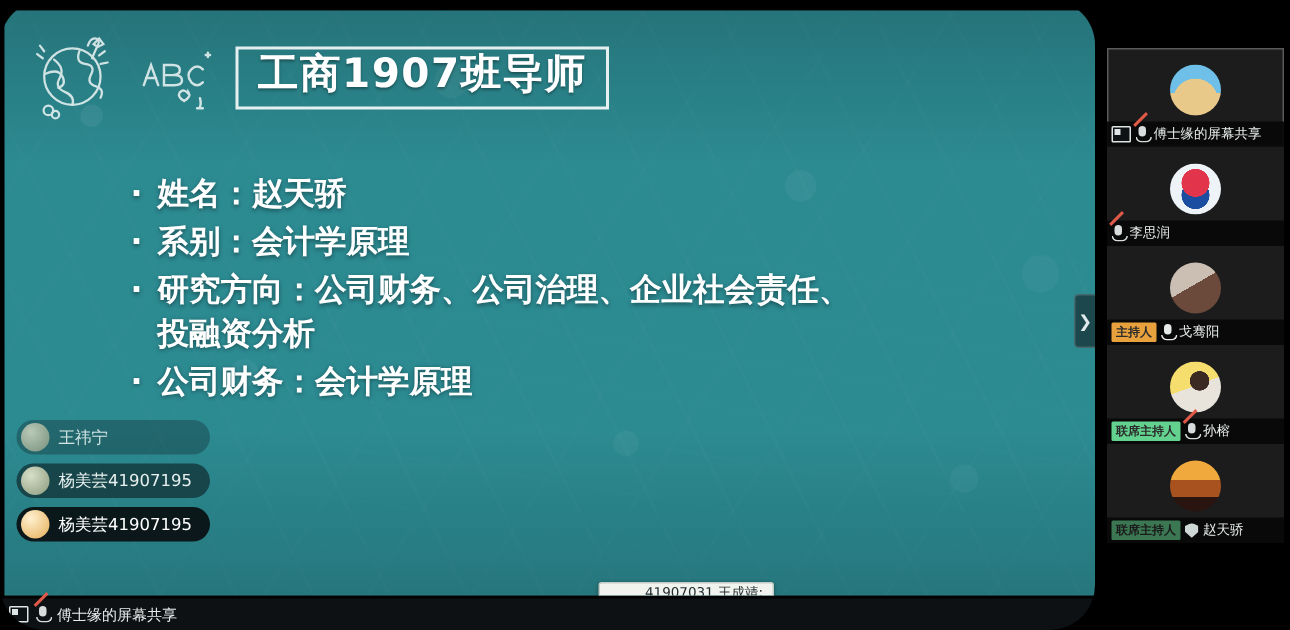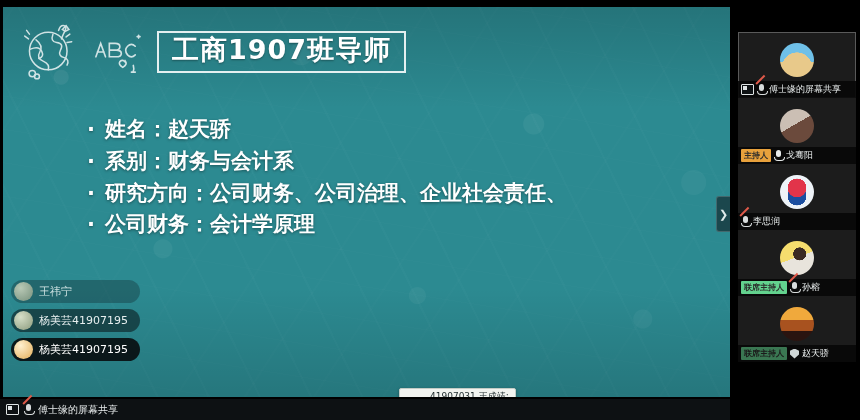--- a/index.html
+++ b/index.html
@@ -2,21 +2,21 @@
 <html><head>
 <meta charset="utf-8">
 <style>
   html,body{margin:0;padding:0;background:#000;}
   body{width:860px;height:420px;overflow:hidden;
        font-family:"DejaVu Sans","Liberation Sans",sans-serif;}
   #app{position:relative;width:860px;height:420px;background:#000;overflow:hidden;}
 
   
   #share-area{position:absolute;left:0;top:0;width:730px;height:420px;
-              background:#000;overflow:hidden;}
+              background:#000;overflow:hidden;border-radius:30px;}
   #slide{position:absolute;left:3px;top:7px;width:727px;height:390px;
          background:#2c8a91;overflow:hidden;}
   
   #doodles{position:absolute;inset:0;opacity:.30;
      background-image:
        radial-gradient(circle at 8% 18%, rgba(255,255,255,.22) 0 7px, transparent 8px),
        radial-gradient(circle at 22% 62%, rgba(255,255,255,.16) 0 9px, transparent 10px),
        radial-gradient(circle at 41% 12%, rgba(255,255,255,.15) 0 11px, transparent 12px),
        radial-gradient(circle at 57% 74%, rgba(255,255,255,.14) 0 8px, transparent 9px),
        radial-gradient(circle at 73% 30%, rgba(255,255,255,.17) 0 10px, transparent 11px),
@@ -174,26 +174,27 @@
         </div>
       </div>
 
       <div id="bullets">
         <div class="bullet">
           <span class="dot">·</span>
           <span class="txt"><span>姓名：赵天骄</span></span>
         </div>
         <div class="bullet">
           <span class="dot">·</span>
-          <span class="txt"><span>系别：财务与会计系</span></span>
+          <span class="txt"><span>系别：会计学原理</span></span>
         </div>
         <div class="bullet">
           <span class="dot">·</span>
           <span class="txt">
             <span>研究方向：公司财务、公司治理、企业社会责任、</span>
+            <span class="cont">投融资分析</span>
           </span>
         </div>
         <div class="bullet">
           <span class="dot">·</span>
           <span class="txt"><span>公司财务：会计学原理</span></span>
         </div>
       </div>
 
       <div id="chips">
         <div class="chip c1">
@@ -241,40 +242,40 @@
           <span class="ico mic-off">
             <span class="body"></span>
               <span class="base"></span>
               <span class="slash"></span>
           </span>
           <span class="nm">傅士缘的屏幕共享</span>
         </div>
       </div>
 
       <div class="tile">
+        <div class="avatar av-pepsi"></div>
+        <div class="namebar">
+          <span class="ico mic-off">
+            <span class="body"></span>
+              <span class="base"></span>
+              <span class="slash"></span>
+          </span>
+          <span class="nm">李思润</span>
+        </div>
+      </div>
+
+      <div class="tile">
         <div class="avatar av-room"></div>
         <div class="namebar">
           <span class="badge host">主持人</span>
           <span class="ico mic-on">
             <span class="body"></span>
               <span class="base"></span>
           </span>
           <span class="nm">戈骞阳</span>
-        </div>
-      </div>
-
-      <div class="tile">
-        <div class="avatar av-pepsi"></div>
-        <div class="namebar">
-          <span class="ico mic-off">
-            <span class="body"></span>
-              <span class="base"></span>
-              <span class="slash"></span>
-          </span>
-          <span class="nm">李思润</span>
         </div>
       </div>
 
       <div class="tile">
         <div class="avatar av-person"></div>
         <div class="namebar">
           <span class="badge cohost">联席主持人</span>
           <span class="ico mic-off">
             <span class="body"></span>
               <span class="base"></span>

